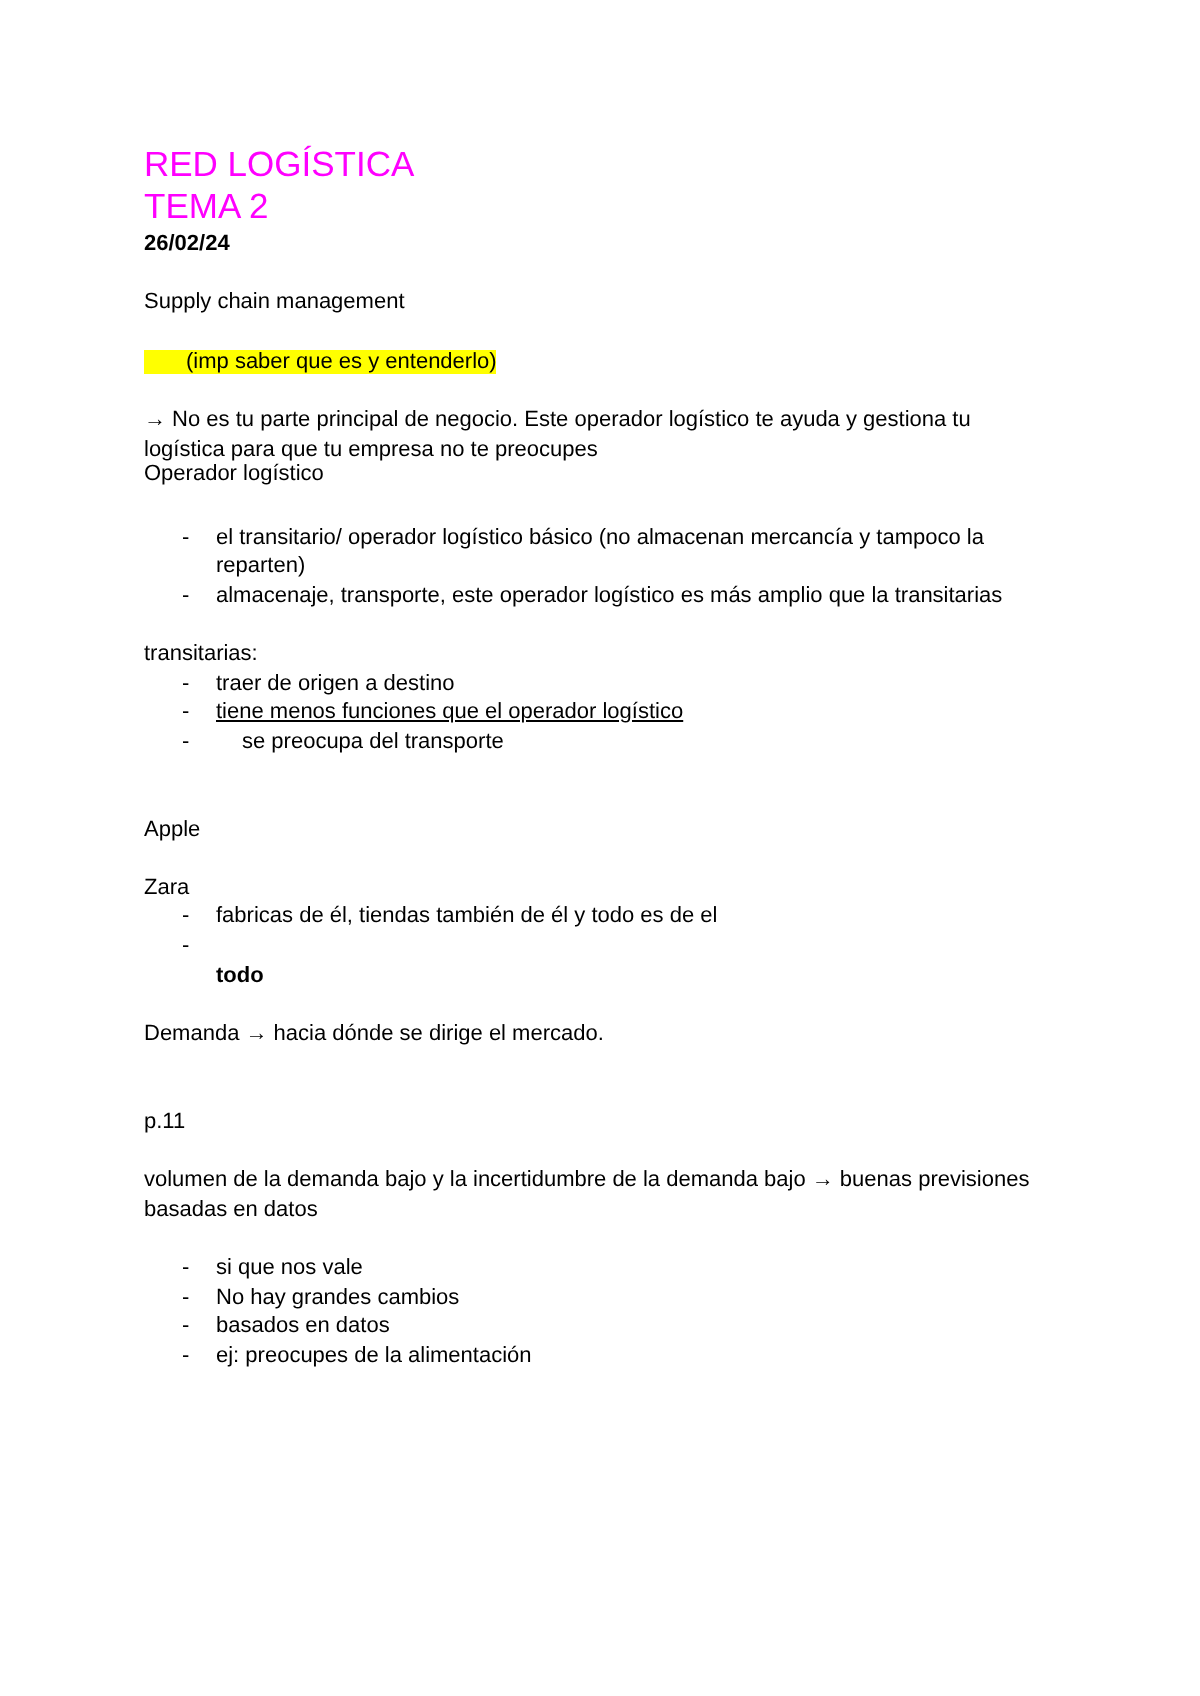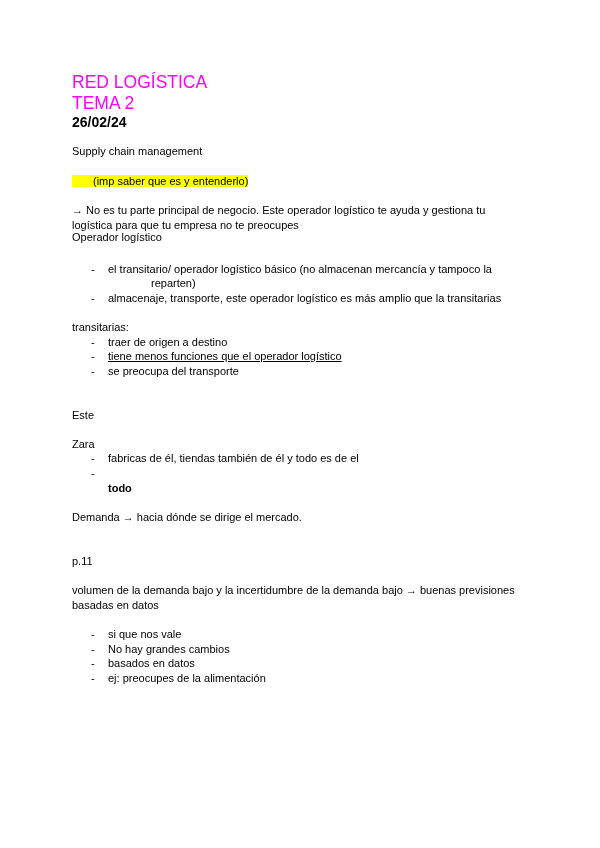--- a/index.html
+++ b/index.html
@@ -1,21 +1,21 @@
 <!DOCTYPE html>
 <html><head>
   <meta charset="utf-8">
   <style>
     html, body { margin: 0; padding: 0; background: #ffffff; }
     body { width: 600px; height: 848px; position: relative; overflow: hidden;
       font-family: "Liberation Sans", sans-serif; color: #000; font-size: 11px; }
     .page { position: absolute; left: 0; top: 0; width: 600px; height: 792px; background: #fff; }
     .abs { position: absolute; white-space: nowrap; line-height: 15px; }
     .title { color: #ff00ff; font-size: 17.5px; line-height: 21px; left: 72px; }
-    .date { font-weight: bold; font-size: 14px; left: 72px; }
+    .date { font-weight: bold; font-size: 11px; left: 72px; }
     .p { left: 72px; }
     .hl { background: #ffff00; padding-left: 21px; }
     .dash { left: 91px; }
     .btext { left: 108px; }
   </style>
 </head>
 <body>
 
 <div class="page">
   <div class="abs title" style="top:72px;">RED LOGÍSTICA</div>
@@ -24,33 +24,33 @@
 
   <div class="abs p" style="top:144px;">Supply chain management</div>
   <div class="abs p" style="top:174px;"><span class="hl">(imp saber que es y entenderlo)</span></div>
 
   <div class="abs p" style="top:203px;">→ No es tu parte principal de negocio. Este operador logístico te ayuda y gestiona tu</div>
   <div class="abs p" style="top:218px;">logística para que tu empresa no te preocupes</div>
 
   <div class="abs p" style="top:230px;text-align:right;">Operador logístico</div>
   <div class="abs dash" style="top:262px;">-</div>
   <div class="abs btext" style="top:262px;">el transitario/ operador logístico básico (no almacenan mercancía y tampoco la</div>
-  <div class="abs btext" style="top:276px;margin-left:43px;">reparten)</div>
+  <div class="abs btext" style="top:276px;">reparten)</div>
   <div class="abs dash" style="top:291px;">-</div>
   <div class="abs btext" style="top:291px;">almacenaje, transporte, este operador logístico es más amplio que la transitarias</div>
 
   <div class="abs p" style="top:320px;">transitarias:</div>
   <div class="abs dash" style="top:335px;">-</div>
   <div class="abs btext" style="top:335px;">traer de origen a destino</div>
   <div class="abs dash" style="top:349px;">-</div>
   <div class="abs btext" style="top:349px;text-decoration:underline;">tiene menos funciones que el operador logístico</div>
   <div class="abs dash" style="top:364px;">-</div>
-  <div class="abs btext" style="top:364px;">se preocupa del transporte</div>
+  <div class="abs btext" style="top:364px;margin-left:13px;">se preocupa del transporte</div>
 
-  <div class="abs p" style="top:408px;">Este</div>
+  <div class="abs p" style="top:408px;">Apple</div>
 
   <div class="abs p" style="top:437px;">Zara</div>
   <div class="abs dash" style="top:451px;">-</div>
   <div class="abs btext" style="top:451px;">fabricas de él, tiendas también de él y todo es de el</div>
   <div class="abs dash" style="top:466px;">-</div>
   <div class="abs btext" style="top:481px;font-weight:bold;">todo</div>
 
   <div class="abs p" style="top:510px;">Demanda → hacia dónde se dirige el mercado.</div>
 
   <div class="abs p" style="top:554px;">p.11</div>

